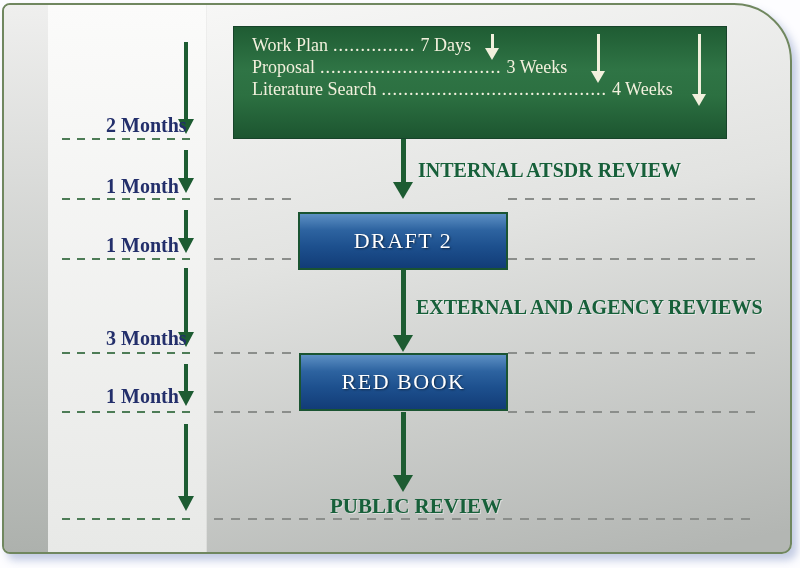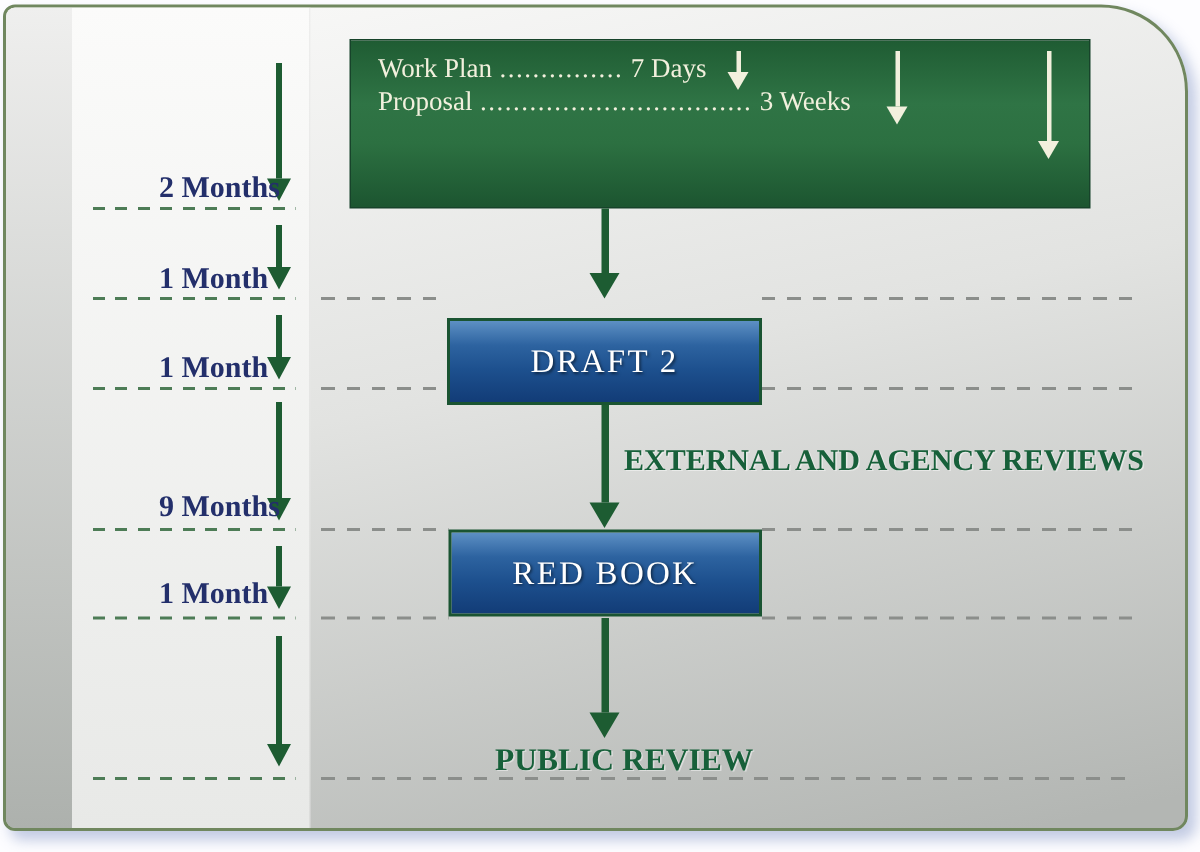--- a/index.html
+++ b/index.html
@@ -98,21 +98,21 @@
         <div class="head"></div>
       </div>
       <div class="arrow tl-arrow" style="left:130px;top:419px;height:87px;">
         <div class="shaft"></div>
         <div class="head"></div>
       </div>
 
       <div class="tl-label" style="top:109px;">2 Months</div>
       <div class="tl-label" style="top:170px;">1 Month</div>
       <div class="tl-label" style="top:229px;">1 Month</div>
-      <div class="tl-label" style="top:322px;">9 Months</div>
+      <div class="tl-label" style="top:322px;">3 Months</div>
       <div class="tl-label" style="top:380px;">1 Month</div>
 
       <div class="dash green" style="left:14px;top:133px;width:135px;"></div>
       <div class="dash green" style="left:14px;top:193px;width:135px;"></div>
       <div class="dash green" style="left:14px;top:253px;width:135px;"></div>
       <div class="dash green" style="left:14px;top:347px;width:135px;"></div>
       <div class="dash green" style="left:14px;top:406px;width:135px;"></div>
       <div class="dash green" style="left:14px;top:513px;width:135px;"></div>
     </div>
 
@@ -125,20 +125,23 @@
     <div class="dash gray" style="left:210px;top:406px;width:85px;"></div>
     <div class="dash gray" style="left:504px;top:406px;width:247px;"></div>
     <div class="dash gray" style="left:210px;top:513px;width:541px;"></div>
 
     <div class="plan-box">
       <div class="plan-line">
         <span>Work Plan</span><span class="leader">...............</span><span>7 Days</span>
       </div>
       <div class="plan-line">
         <span>Proposal</span><span class="leader">.................................</span><span>3 Weeks</span>
+      </div>
+      <div class="plan-line">
+        <span>Literature Search</span><span class="leader">.........................................</span><span>4 Weeks</span>
       </div>
 
       <div class="arrow wh-arrow" style="left:251px;top:7px;height:26px;">
         <div class="shaft"></div>
         <div class="head"></div>
       </div>
       <div class="arrow wh-arrow" style="left:357px;top:7px;height:49px;">
         <div class="shaft"></div>
         <div class="head"></div>
       </div>
@@ -154,20 +157,21 @@
     </div>
     <div class="arrow mid-arrow" style="left:389px;top:253px;height:94px;">
       <div class="shaft"></div>
       <div class="head"></div>
     </div>
     <div class="arrow mid-arrow" style="left:389px;top:407px;height:80px;">
       <div class="shaft"></div>
       <div class="head"></div>
     </div>
 
+    <div class="stage-label" style="left:414px;top:154px;width:260px;">INTERNAL ATSDR REVIEW</div>
     <div class="stage-label" style="left:326px;top:489px;width:170px;font-size:21px;">PUBLIC REVIEW</div>
     <div class="stage-label" style="left:412px;top:291px;width:340px;">EXTERNAL AND AGENCY REVIEWS</div>
 
     <div class="flow-box" style="left:294px;top:195px;margin-top:12px;">
       <span>DRAFT 2</span>
     </div>
     <div class="flow-box" style="left:295px;top:348px;width:209px;">
       <span>RED BOOK</span>
     </div>
 

